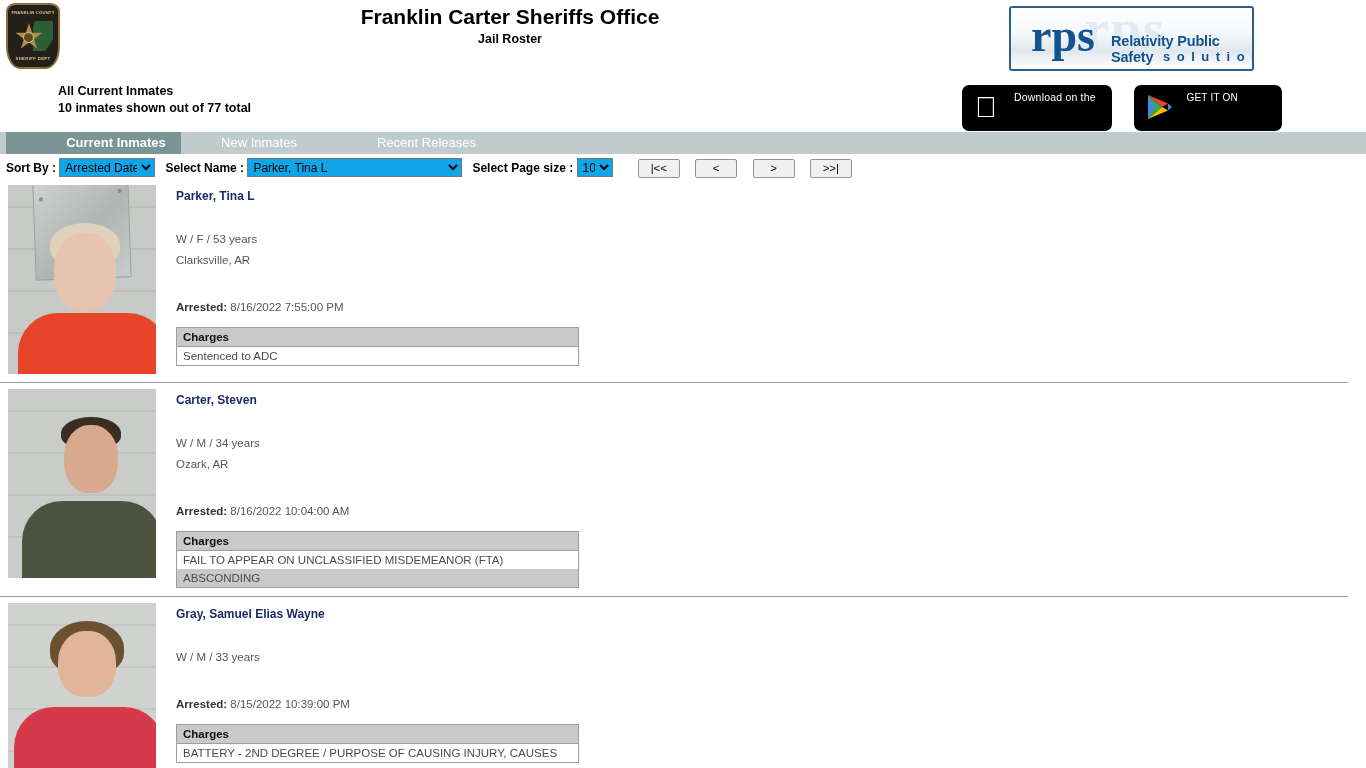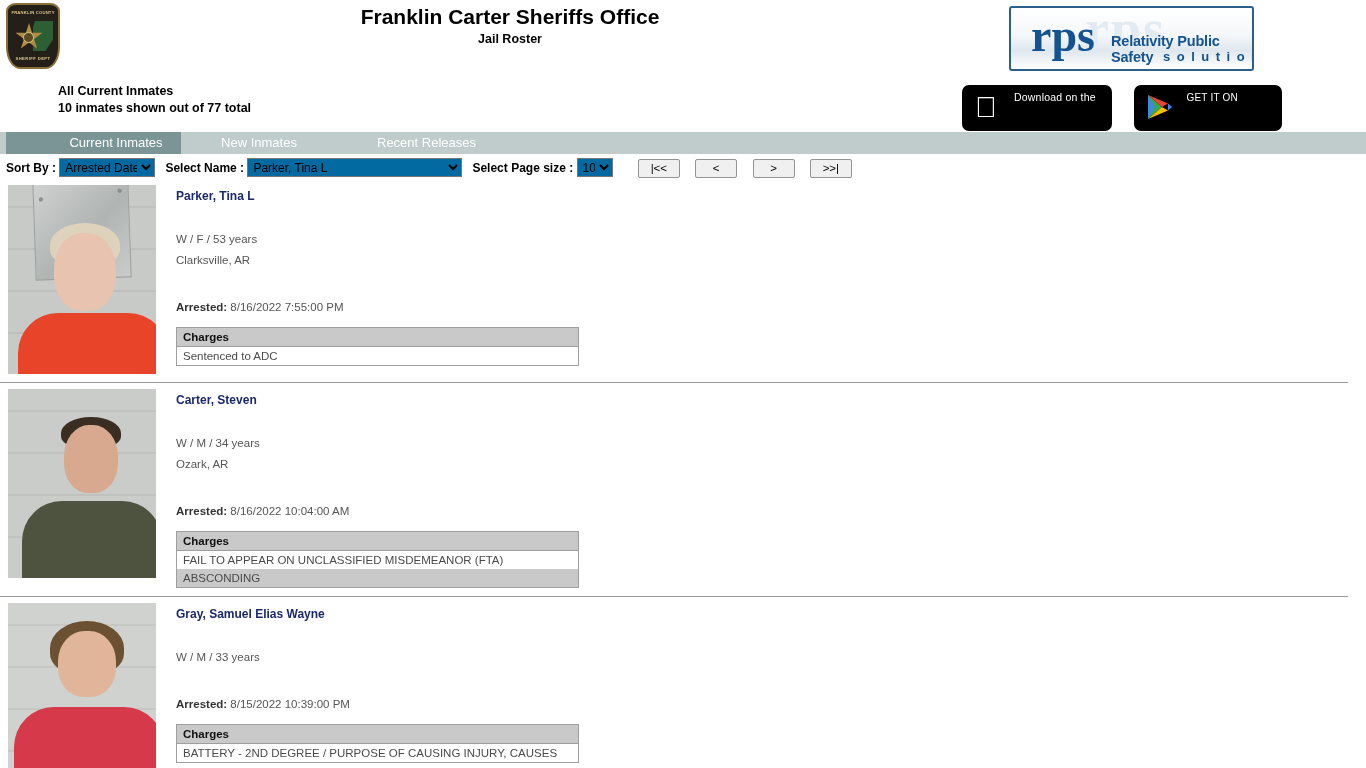--- a/index.html
+++ b/index.html
@@ -146,38 +146,38 @@
   }
   .tab {
     position: absolute;
     top: 0; height: 22px;
     line-height: 22px;
     font-size: 13px;
     color: #ffffff;
     text-align: center;
     cursor: pointer;
   }
-  .tab-active { background: #7b9496; font-weight: normal; padding-left: 45px; }
+  .tab-active { background: #7b9496; font-weight: bold; padding-left: 45px; }
   #tab0 { left: 6px; width: 175px; }
   #tab1 { left: 181px; width: 156px; }
   #tab2 { left: 345px; width: 163px; }
 
   
   .controls {
     height: 25px;
     padding: 4px 0 0 6px;
     font-size: 12px; color: #000;
     white-space: nowrap;
   }
   .controls label { font-weight: bold; font-size: 12px; }
   .controls select {
     font-family: "Liberation Sans", sans-serif;
     font-size: 12px;
     border: 1px solid #767676;
-    background: #0369a1;
+    background: #0ea5e9;
     padding: 0 1px;
     height: 19px;
   }
   #sortby-select { width: 96px; }
   #name-select { width: 215px; }
   #pagesize-select { width: 36px; }
   .pager { display: inline-block; margin-left: 22px; }
   .pg-btn {
     display: inline-block;
     width: 42px; height: 19px; line-height: 17px;

